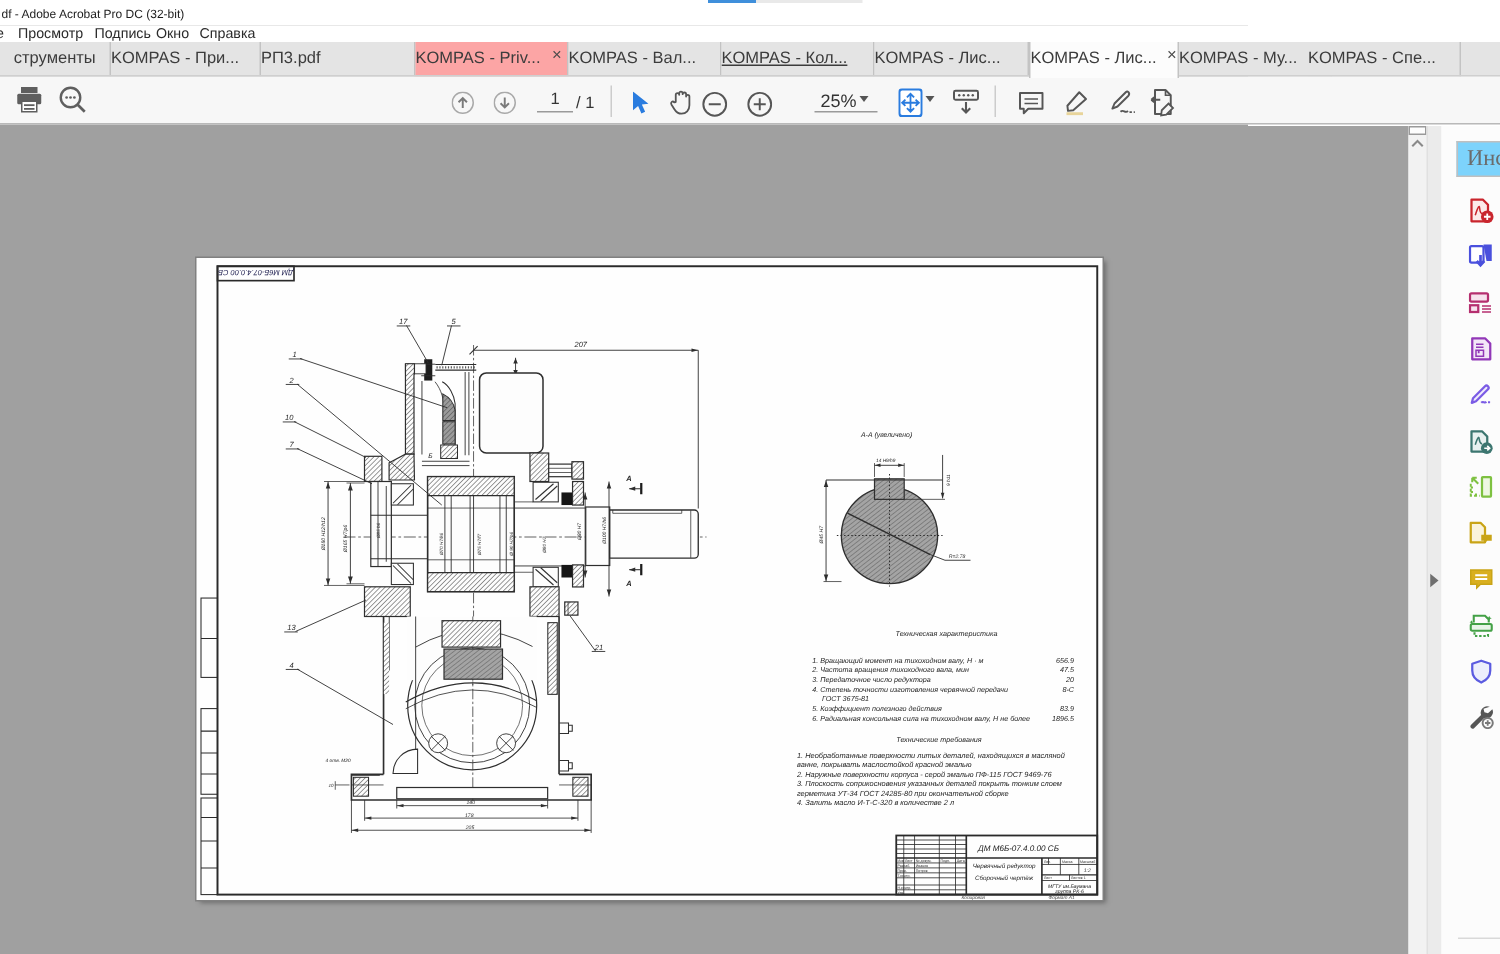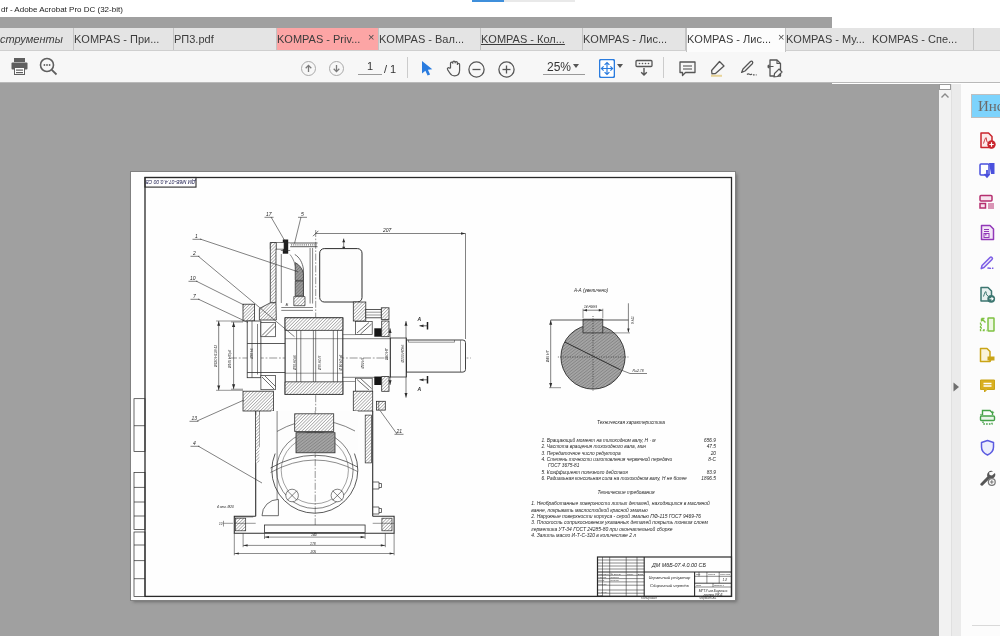--- a/index.html
+++ b/index.html
@@ -41,23 +41,30 @@
 .picon { position:absolute; left:979px; width:17px; height:17px; }
 </style>
 </head>
 <body>
 <div id="app">
   <div class="abs" id="titlebar"></div>
   <div class="abs" id="titletxt">df - Adobe Acrobat Pro DC (32-bit)</div>
   <div class="abs" id="prog-blue"></div>
   <div class="abs" id="prog-gray"></div>
 
+  <div class="abs" id="menubar">
+    <span class="mi" style="left:-8px">ие</span>
+    <span class="mi" style="left:12px">Просмотр</span>
+    <span class="mi" style="left:63px">Подпись</span>
+    <span class="mi" style="left:104px">Окно</span>
+    <span class="mi" style="left:133px">Справка</span>
+  </div>
 
   <div class="abs" id="tabrow">
-    <div class="tab first" style="left:0;width:74px;text-align:left;font-style:italic;">струменты</div>
+    <div class="tab first" style="left:0;width:74px;text-align:center;">струменты</div>
     <div class="tab" style="left:74px;width:100px;">KOMPAS - При...</div>
     <div class="tab" style="left:174px;width:103px;">РП3.pdf</div>
     <div class="tab hover" style="left:277px;width:102px;">KOMPAS - Priv...&nbsp;&nbsp;&nbsp;&nbsp;</div>
     <div class="tab" style="left:379px;width:102px;">KOMPAS - Вал...</div>
     <div class="tab" style="left:481px;width:102px;text-decoration:underline;">KOMPAS - Кол...</div>
     <div class="tab" style="left:583px;width:103px;">KOMPAS - Лис...</div>
     <div class="tab active" style="left:686px;width:100px;">KOMPAS - Лис...&nbsp;&nbsp;&nbsp;&nbsp;</div>
     <div class="tab" style="left:786px;width:102px;">KOMPAS - Му...</div>
     <div class="tab" style="left:872px;width:102px;">KOMPAS - Спе...</div>
     <div class="tabx" style="left:368px;">×</div>

